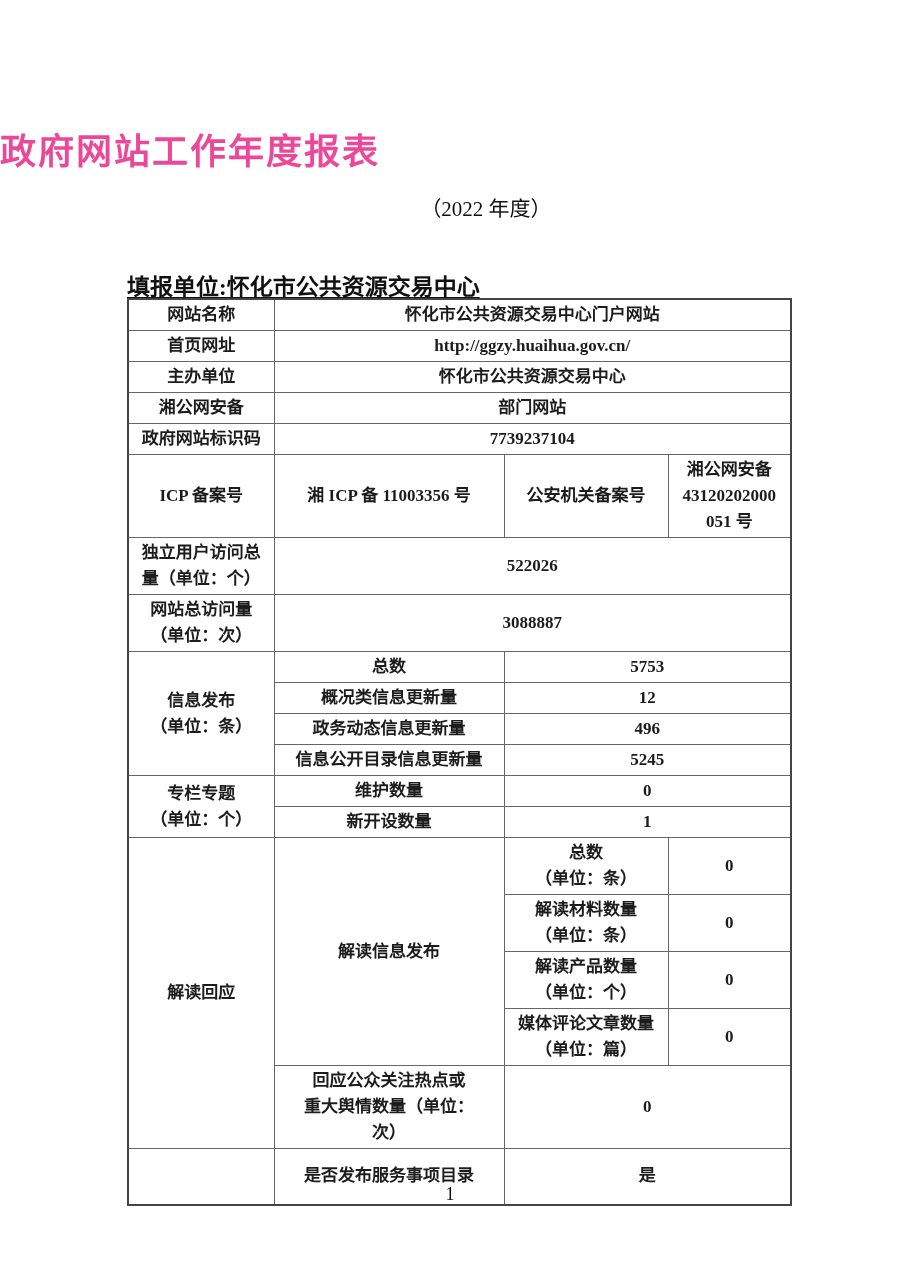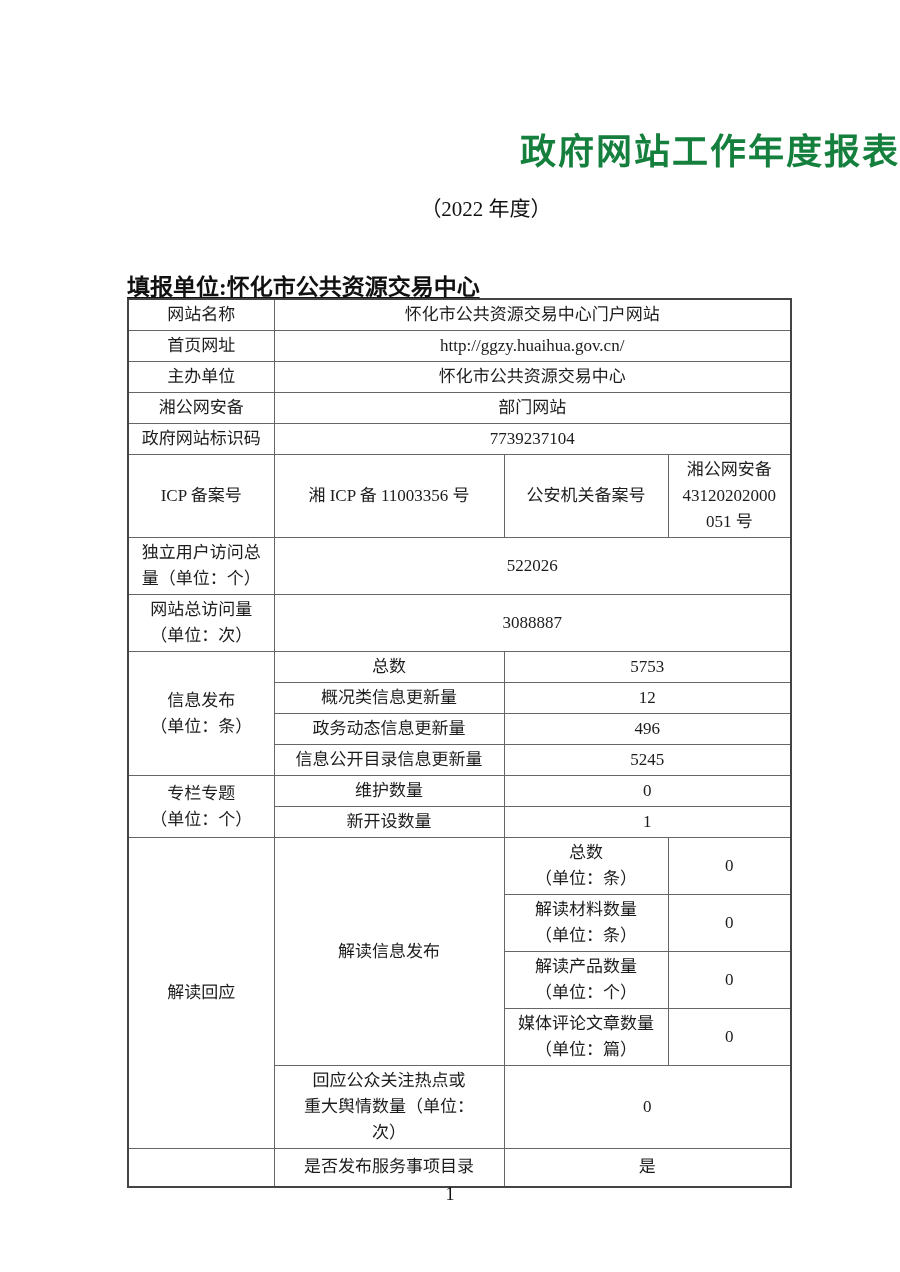--- a/index.html
+++ b/index.html
@@ -12,26 +12,26 @@
     height: 1272px;
     position: relative;
     font-family: "Liberation Serif", "DejaVu Serif", serif;
     color: #1c1c1c;
   }
   .doc-title {
     position: absolute;
     top: 122px;
     left: 0;
     width: 900px;
-    text-align: right;
+    text-align: left;
     font-family: "Liberation Sans", "DejaVu Sans", sans-serif;
     font-weight: 700;
     font-size: 36px;
     letter-spacing: 2px;
-    color: #15803d;
+    color: #ec4899;
   }
   .doc-subtitle {
     position: absolute;
     top: 192px;
     left: 0;
     width: 900px;
     text-align: center;
     font-size: 21px;
     color: #111111;
     padding-left: 36px;
@@ -57,28 +57,29 @@
     color: #1c1c1c;
     border: 2px solid #444444;
   }
   table.report td {
     border: 1px solid #666666;
     text-align: center;
     vertical-align: middle;
     padding: 2px 6px;
     white-space: pre-line;
     overflow: hidden;
+    font-weight: bold;
   }
   
   tr.h31 { height: 31px; }
   tr.h83 { height: 83px; }
   tr.h56 { height: 56px; }
   tr.h53 { height: 53px; }
   tr.h76 { height: 76px; }
-  tr.h38 { height: 38px; }
+  tr.h38 { height: 56px; }
   td.wrap-all { word-break: break-all; }
   .page-number {
     position: absolute;
     top: 1184px;
     left: 0;
     width: 900px;
     text-align: center;
     font-size: 18px;
     color: #111111;
   }

